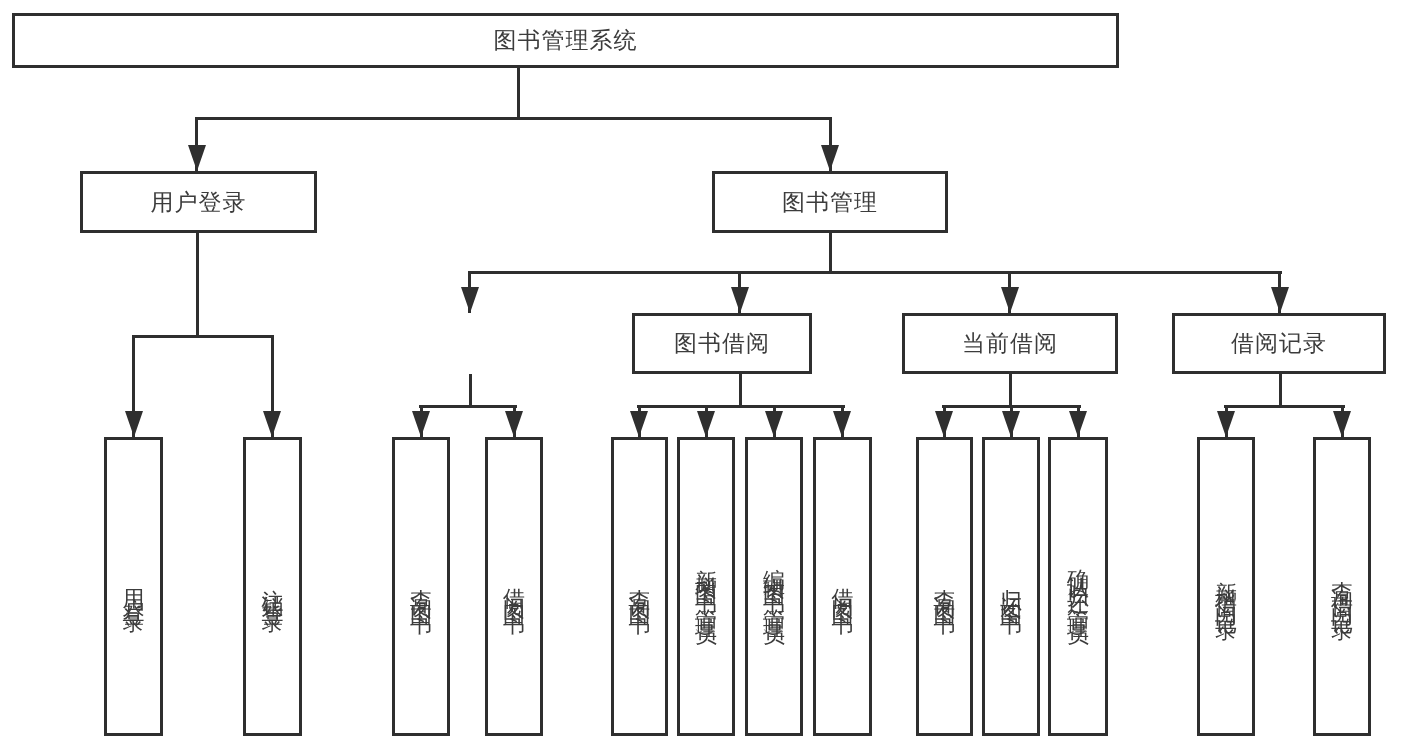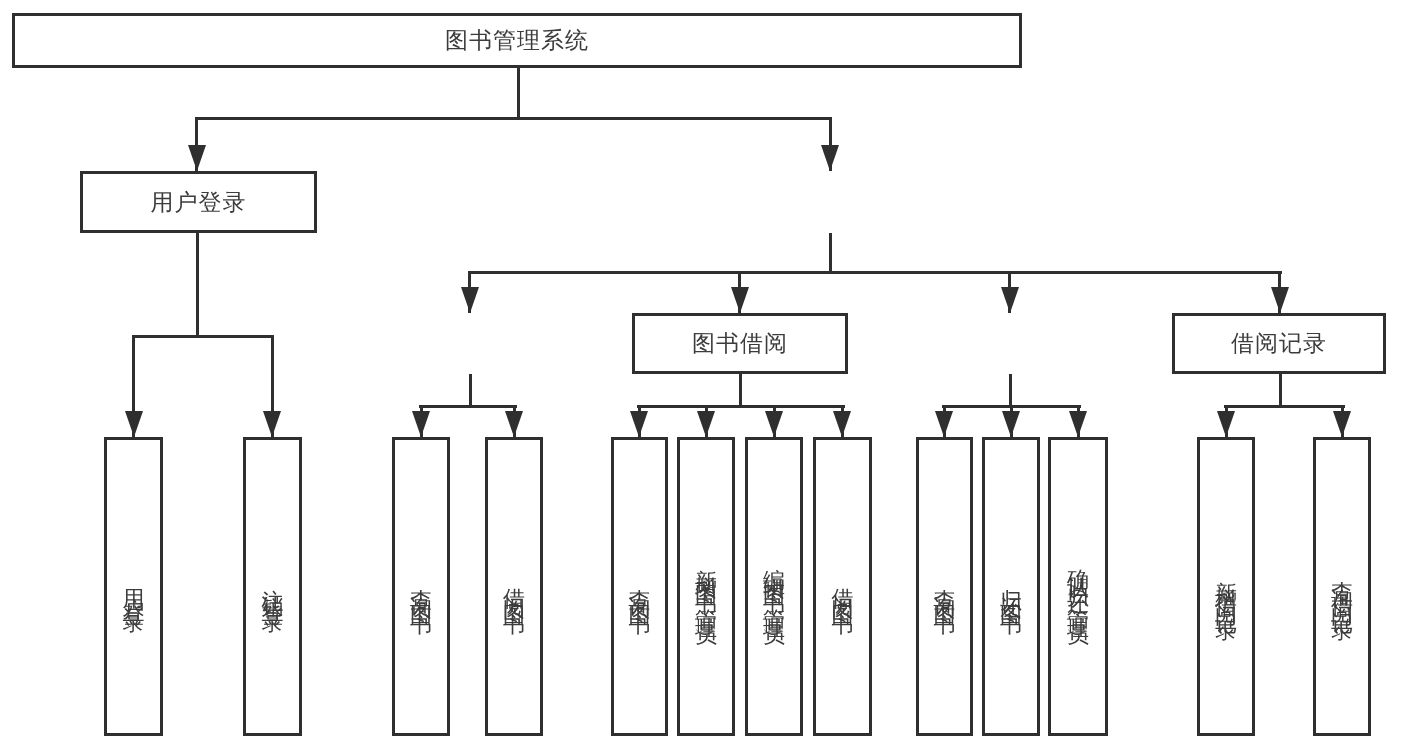--- a/index.html
+++ b/index.html
@@ -33,25 +33,27 @@
   .watermark{
     position:absolute;left:1188px;top:712px;z-index:5;
     color:var(--watermark);font-size:19px;letter-spacing:1px;white-space:nowrap;
   }
 </style>
 </head>
 <body>
 
 <div class="canvas">
 
-  <div class="box" style="left:12px;top:13px;width:1010px;height:55px">图书管理系统</div>
+  <div class="box" style="left:12px;top:13px;width:1107px;height:55px">图书管理系统</div>
 
   <div class="box" style="left:80px;top:171px;width:237px;height:62px">用户登录</div>
+  <div class="box" style="left:712px;top:171px;width:236px;height:62px">图书管理</div>
 
-  <div class="box" style="left:632px;top:313px;width:216px;height:61px">图书借阅</div>
+  <div class="box" style="left:632px;top:313px;width:180px;height:61px">图书借阅</div>
+  <div class="box" style="left:902px;top:313px;width:216px;height:61px">当前借阅</div>
   <div class="box" style="left:1172px;top:313px;width:214px;height:61px">借阅记录</div>
 
   <div class="box leaf" style="left:104px;top:437px;width:59px;height:299px">
     <span class="vtext">用户登录</span>
   </div>
   <div class="box leaf" style="left:243px;top:437px;width:59px;height:299px">
     <span class="vtext">注销登录</span>
   </div>
 
   <div class="box leaf" style="left:392px;top:437px;width:58px;height:299px">

